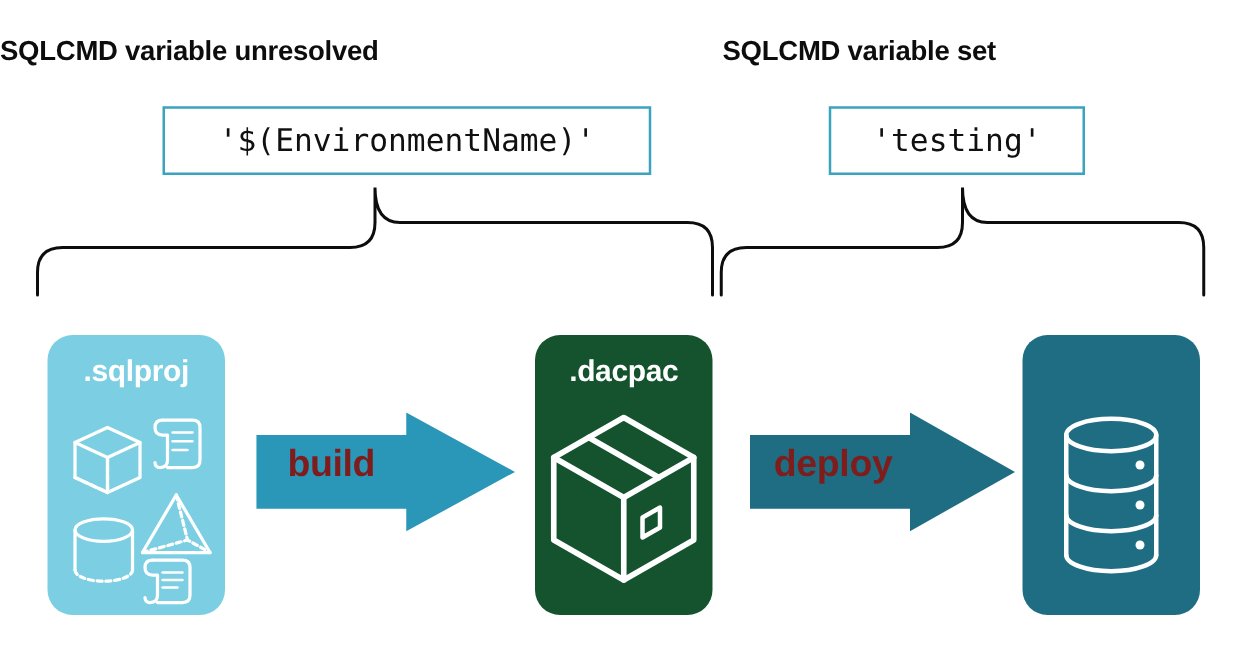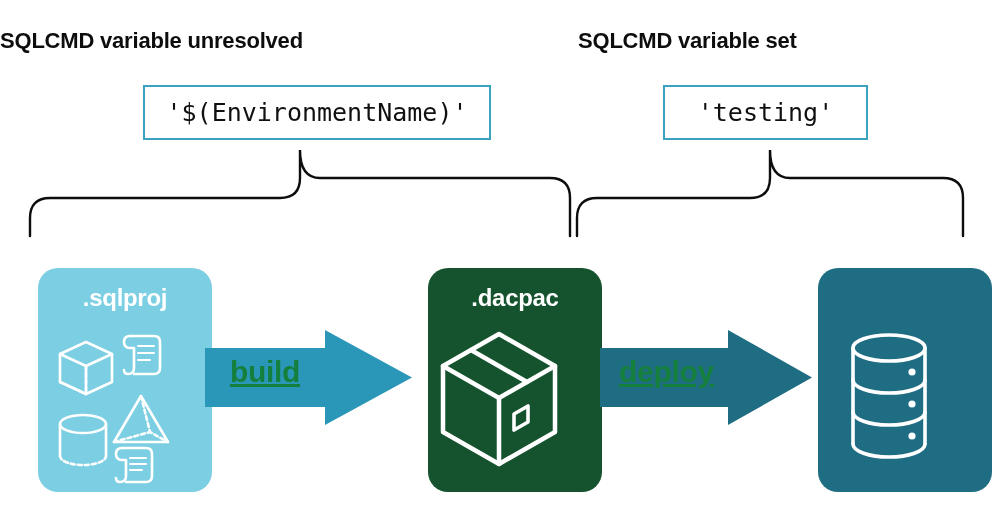--- a/index.html
+++ b/index.html
@@ -36,37 +36,36 @@
     border: 2px solid #3aa3bf;
     box-sizing: border-box;
     display: flex;
     align-items: center;
     justify-content: center;
     font-family: "DejaVu Sans Mono", "Liberation Mono", monospace;
     font-size: 25px;
     color: #101010;
     letter-spacing: 0px;
   }
-  #codebox-left  { left: 130px; top: 85px;  width: 348px; height: 55px; margin-left: 13px; }
+  #codebox-left  { left: 130px; top: 85px;  width: 391px; height: 55px; }
   #codebox-right { left: 663px; top: 85px;  width: 205px; height: 55px; }
 
   
   .brace { position: absolute; }
   #brace-left  { left: 28px;  top: 148px; }
   #brace-right { left: 575px; top: 148px; }
 
   
   .assetbox {
     position: absolute;
     top: 268px;
     width: 142px;
     height: 224px;
     border-radius: 20px;
     overflow: hidden;
-    padding-left: 32px;
   }
   #box-sqlproj  { left: 38px;  background: #7ccfe2; }
   #box-dacpac   { left: 428px; background: #14532d; }
   #box-database { left: 818px; background: #1f6d82; }
 
   .assetbox-label {
     position: absolute;
     top: 16px;
     left: 0;
     width: 100%;
@@ -89,24 +88,23 @@
   
   .arrow { position: absolute; top: 330px; }
   #arrow-build  { left: 205px; }
   #arrow-deploy { left: 600px; }
   .arrow-label {
     position: absolute;
     top: 355px;
     font-family: "Liberation Sans", sans-serif;
     font-weight: bold;
     font-size: 30px;
-    color: #15803d;
+    color: #7f1d1d;
     letter-spacing: -0.3px;
     white-space: nowrap;
-    text-decoration: underline;
   }
   #arrow-build-label  { left: 205px; width: 120px; text-align: center; }
   #arrow-deploy-label { left: 600px; width: 133px; text-align: center; }
 </style>
 </head>
 <body>
 
 <div id="canvas">
 
   <div class="heading" id="heading-left">SQLCMD variable unresolved</div>

